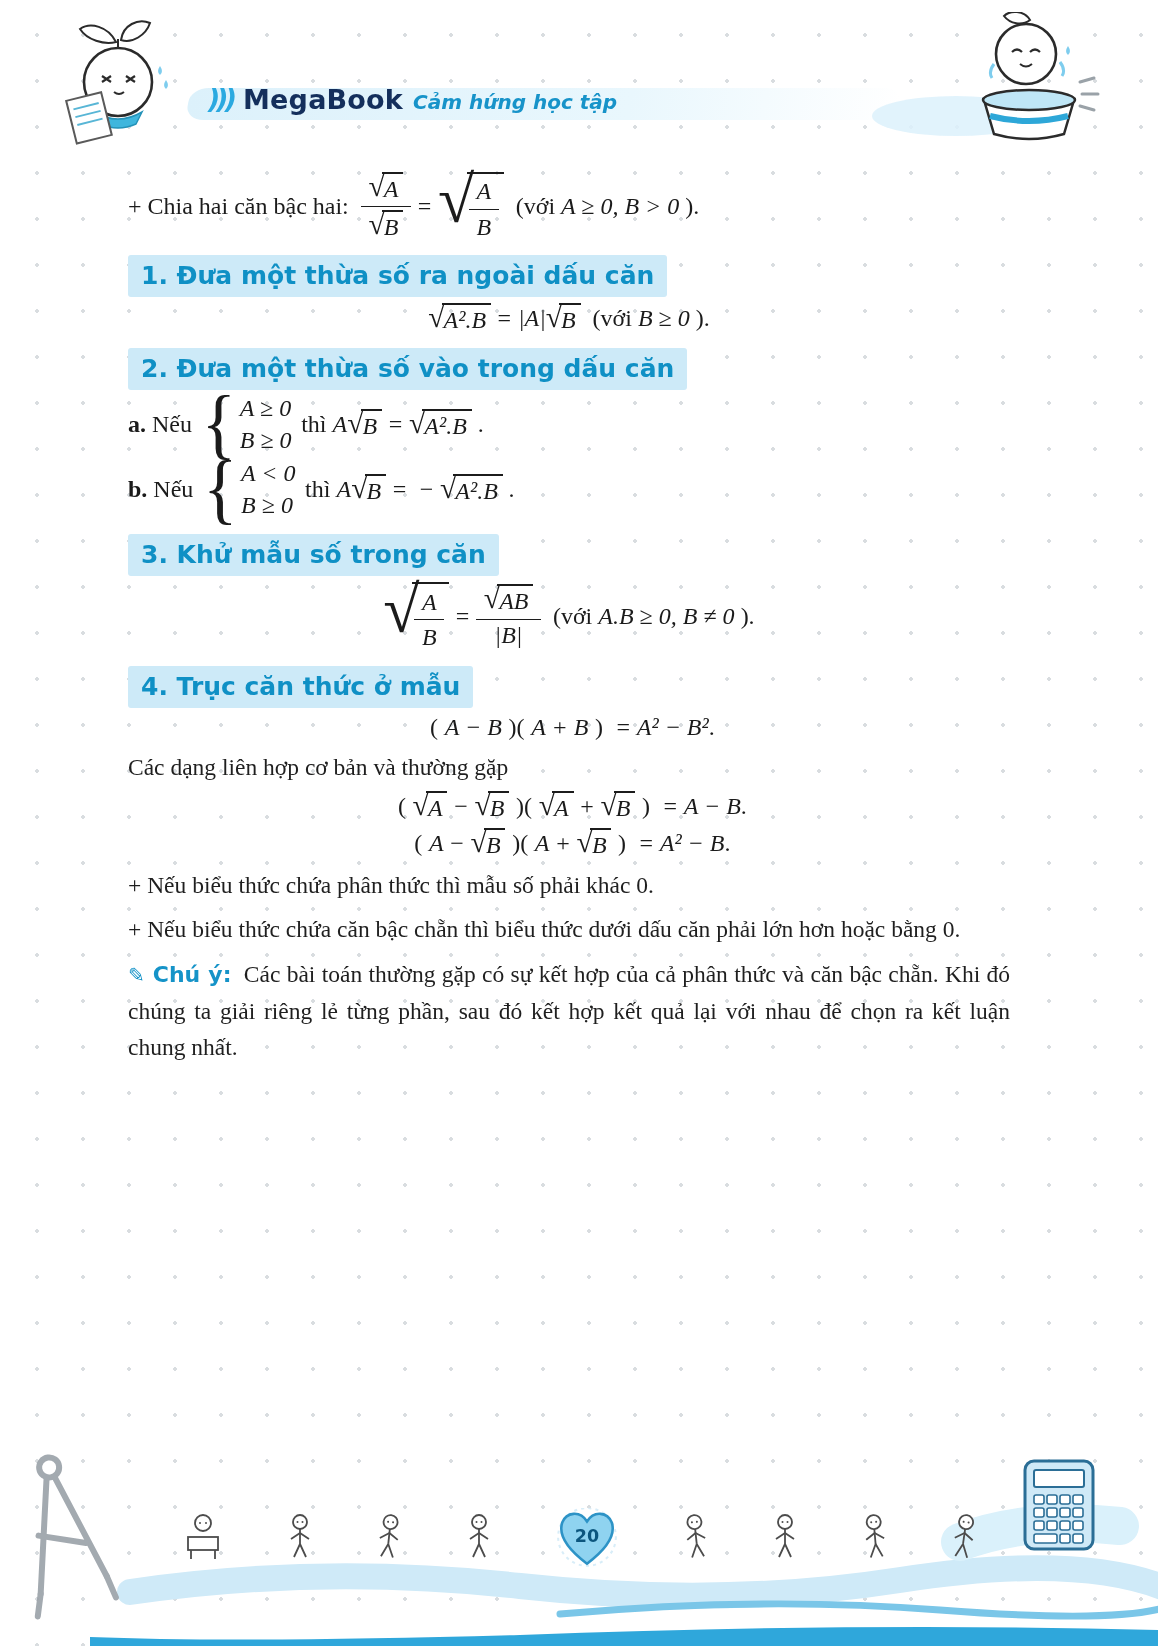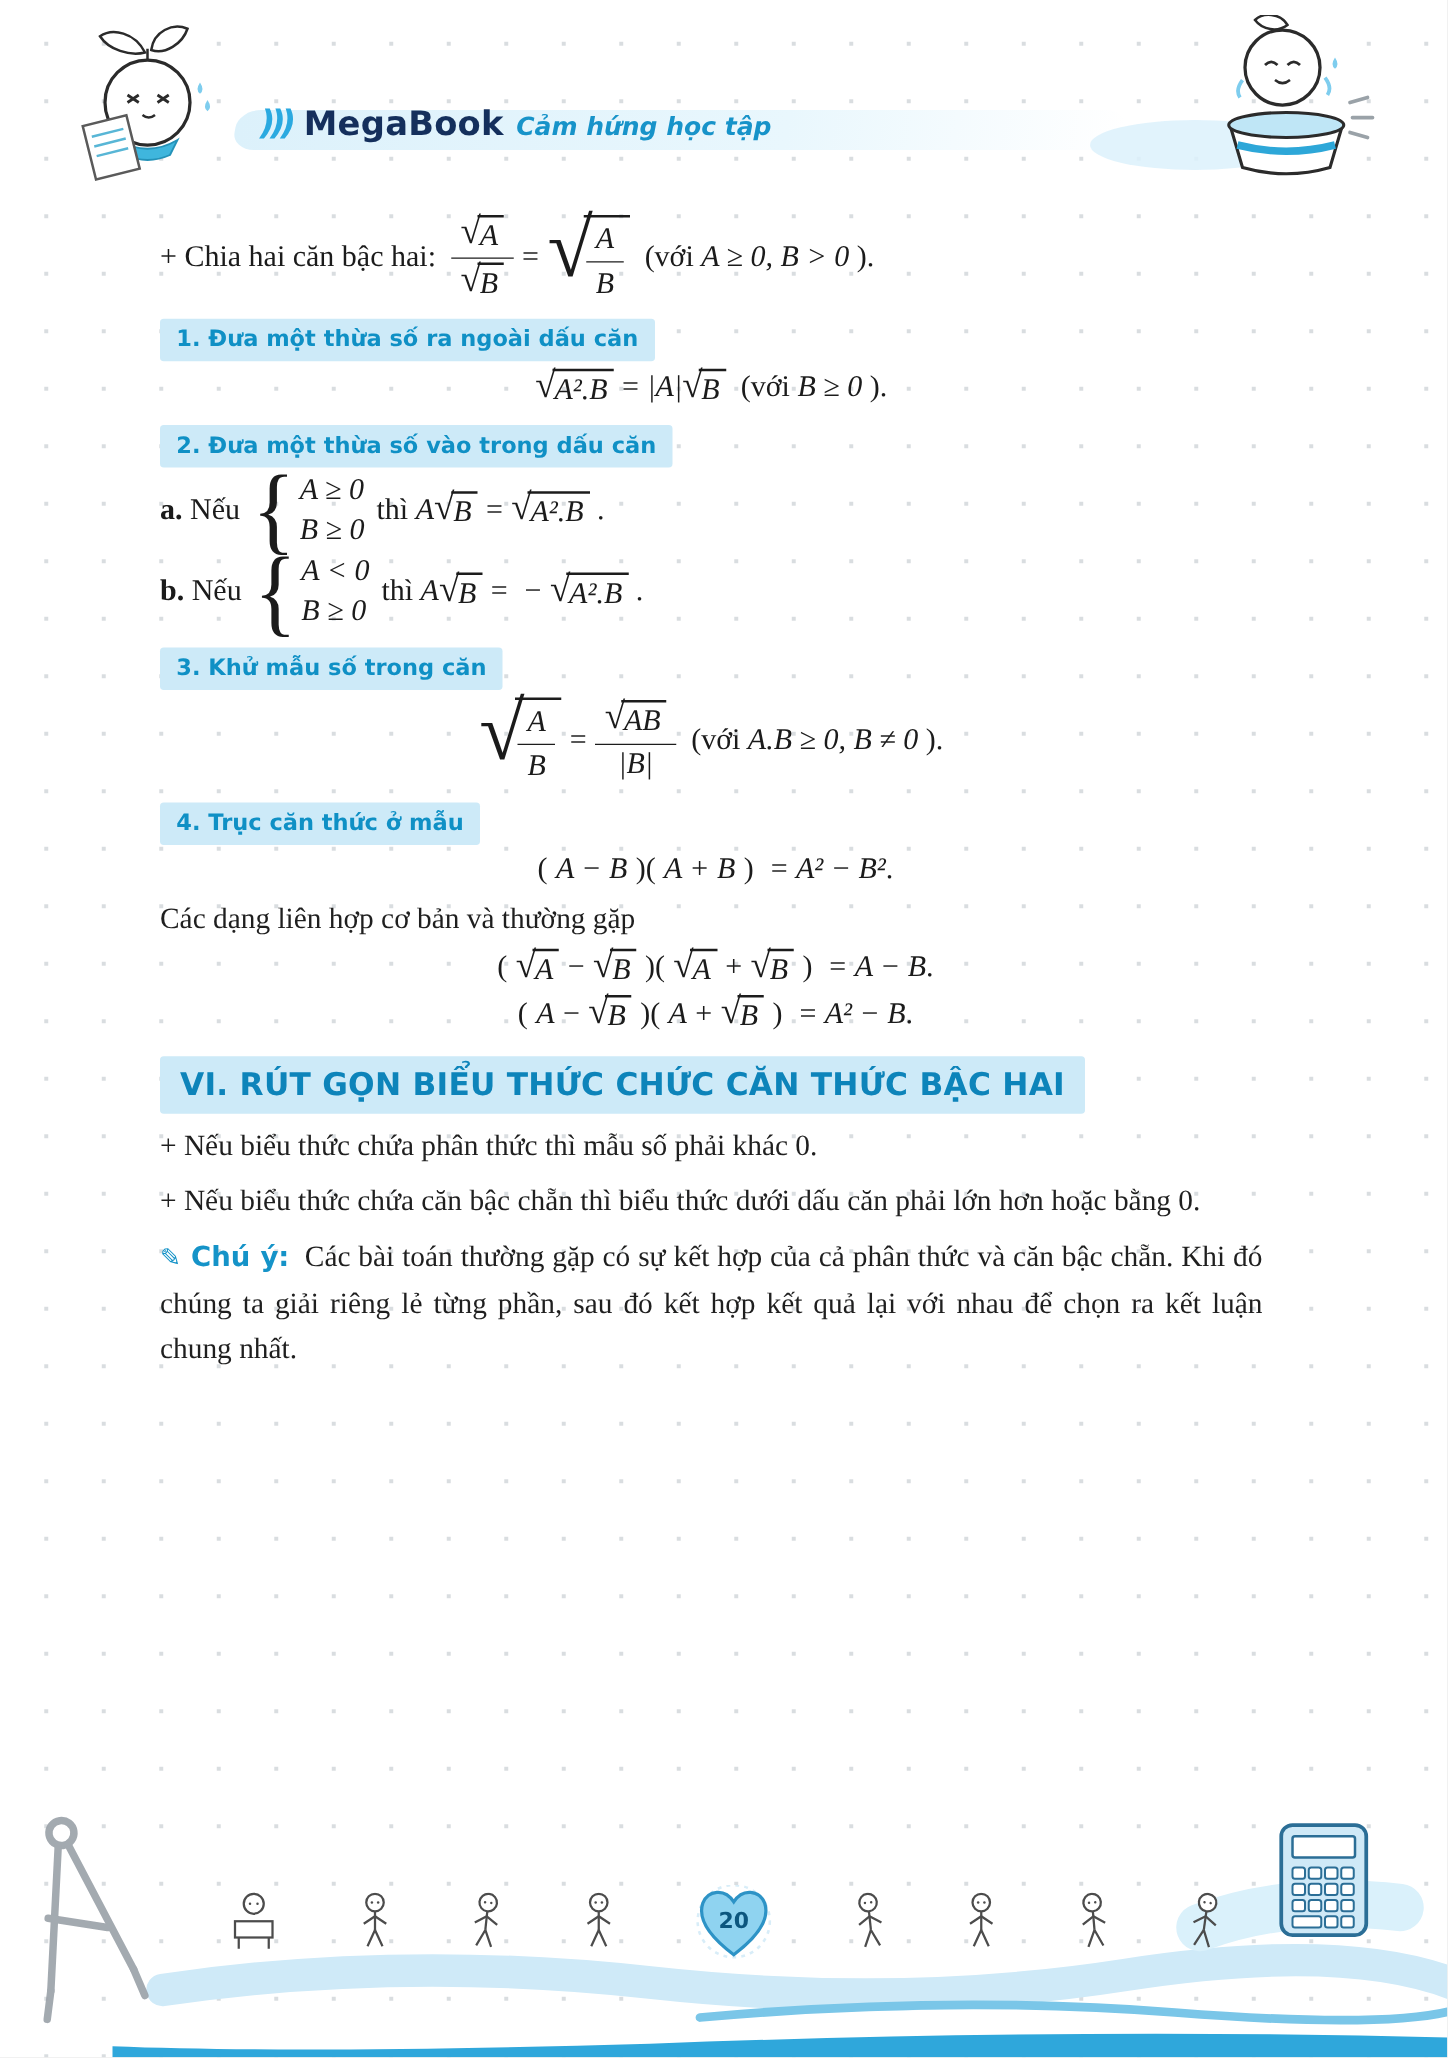--- a/index.html
+++ b/index.html
@@ -27,21 +27,21 @@
   .mascot.left { left:58px; top:18px; }
   .mascot.right { right:54px; top:12px; }
 
   
   main { position:relative; padding:0 148px 0 128px; }
   .sec-band { display:inline-block; background:#cdeaf8; color:#0d84ba;
     font-family:"DejaVu Sans", sans-serif; font-weight:bold; font-size:25px;
     padding:8px 16px 9px; border-radius:3px; margin:12px 0 0; letter-spacing:.2px; }
   .sec-band.mt16 { margin-top:18px; }
   .sub-band { display:inline-block; background:#cdeaf8; color:#0f90c5;
-    font-family:"DejaVu Sans", sans-serif; font-weight:bold; font-size:18px;
+    font-family:"DejaVu Sans", sans-serif; font-weight:bold; font-size:25px;
     padding:6px 13px 7px; border-radius:3px; margin:14px 0 0;text-align:right; }
   .band-wrap { display:block; }
   p.body { font-size:23.5px; line-height:1.56; margin:8px 0 0; }
   p.just { text-align:justify; }
   p.body b { font-weight:bold; }
   .note { margin-top:22px; }
   .note-icon { color:#1593c8; font-family:"DejaVu Sans", sans-serif; font-size:20px; margin-right:8px; }
   .note-label { color:#1593c8; font-family:"DejaVu Sans", sans-serif; font-weight:bold; font-size:22px; margin-right:6px; }
 
   
@@ -313,21 +313,20 @@
         <span class="msqrt">
           <span class="rsign">√</span>
           <span class="rbar mvar">B</span>
         </span>
         <span class="mop">)</span>
         <span class="mop">=</span>
         <span class="mvar">A² − B</span>
         <span class="mtxt">.</span>
       </div>
 
-    <div class="band-wrap"><div class="sec-band mt16">VI. RÚT GỌN BIỂU THỨC CHỨC CĂN THỨC BẬC HAI</div></div>
 
     <p class="body">+ Nếu biểu thức chứa phân thức thì mẫu số phải khác 0.</p>
     <p class="body just">+ Nếu biểu thức chứa căn bậc chẵn thì biểu thức dưới dấu căn phải lớn hơn hoặc bằng 0.</p>
 
     <p class="body just note">
       <span class="note-icon">✎</span><b class="note-label">Chú ý:</b><span> Các bài toán thường gặp có sự kết hợp của cả phân thức và căn bậc chẵn. Khi đó chúng ta giải riêng lẻ từng phần, sau đó kết hợp kết quả lại với nhau để chọn ra kết luận chung nhất.</span>
     </p>
   </main>
 
   <svg class="waves" viewBox="0 0 1158 150" preserveAspectRatio="none">

